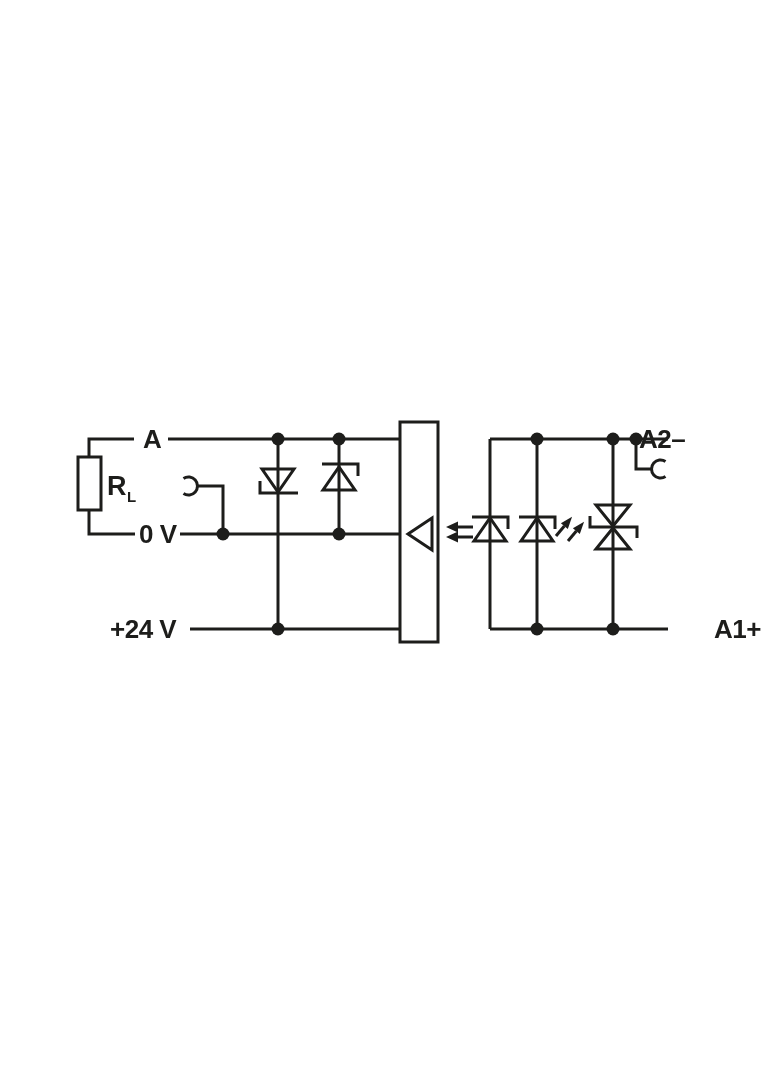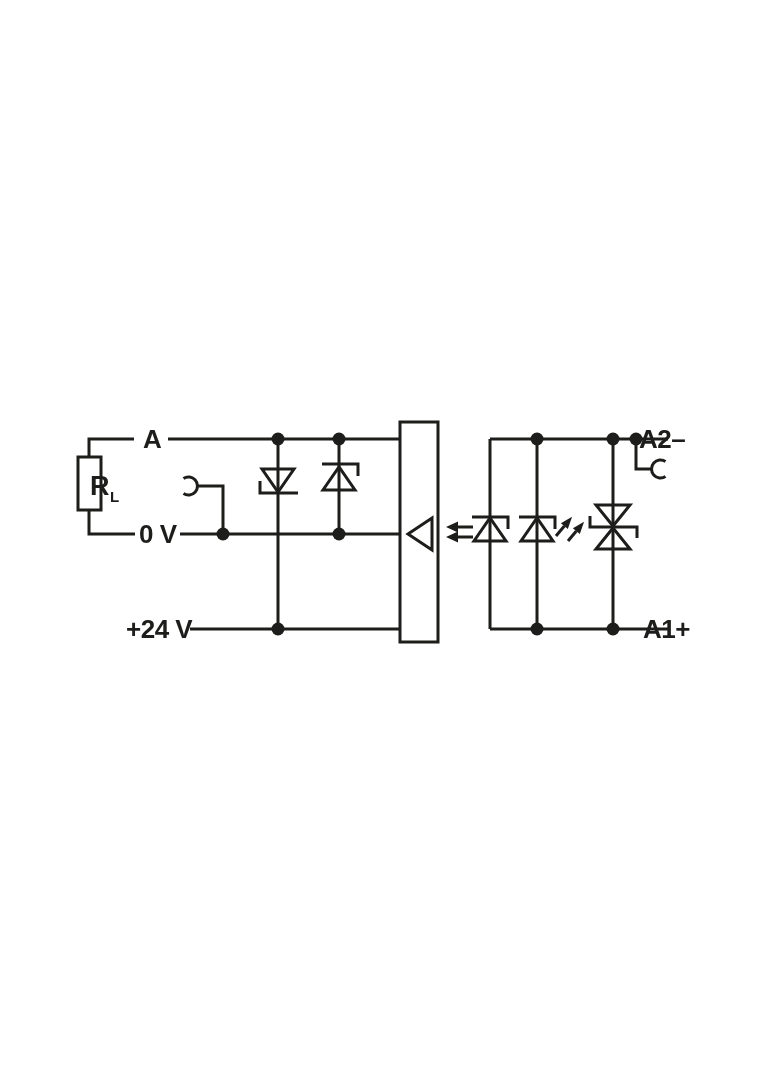--- a/index.html
+++ b/index.html
@@ -134,21 +134,21 @@
       <circle class="fillink" cx="636" cy="439" r="6.5"></circle>
       <circle class="fillink" cx="537" cy="629" r="6.5"></circle>
       <circle class="fillink" cx="613" cy="629" r="6.5"></circle>
     </g>
   </svg>
 
   <div class="lbl" style="left:143px; top:426px;">A</div>
 
   <div class="lbl" style="left:139px; top:521px;">0 V</div>
 
-  <div class="lbl" style="left:110px; top:616px;margin-left:16px;">+24 V</div>
+  <div class="lbl" style="left:110px; top:616px;">+24 V</div>
 
-  <div class="lbl" style="left:90px; top:473px; font-size:27px;"><span>R</span><span class="sub">L</span></div>
+  <div class="lbl" style="left:107px; top:473px; font-size:27px;"><span>R</span><span class="sub">L</span></div>
 
   <div class="lbl" style="left:639px; top:426px;">A2–</div>
 
-  <div class="lbl" style="left:643px; top:616px;">A1+</div>
+  <div class="lbl" style="left:714px; top:616px;">A1+</div>
 
 </div>
 
 </body></html>

